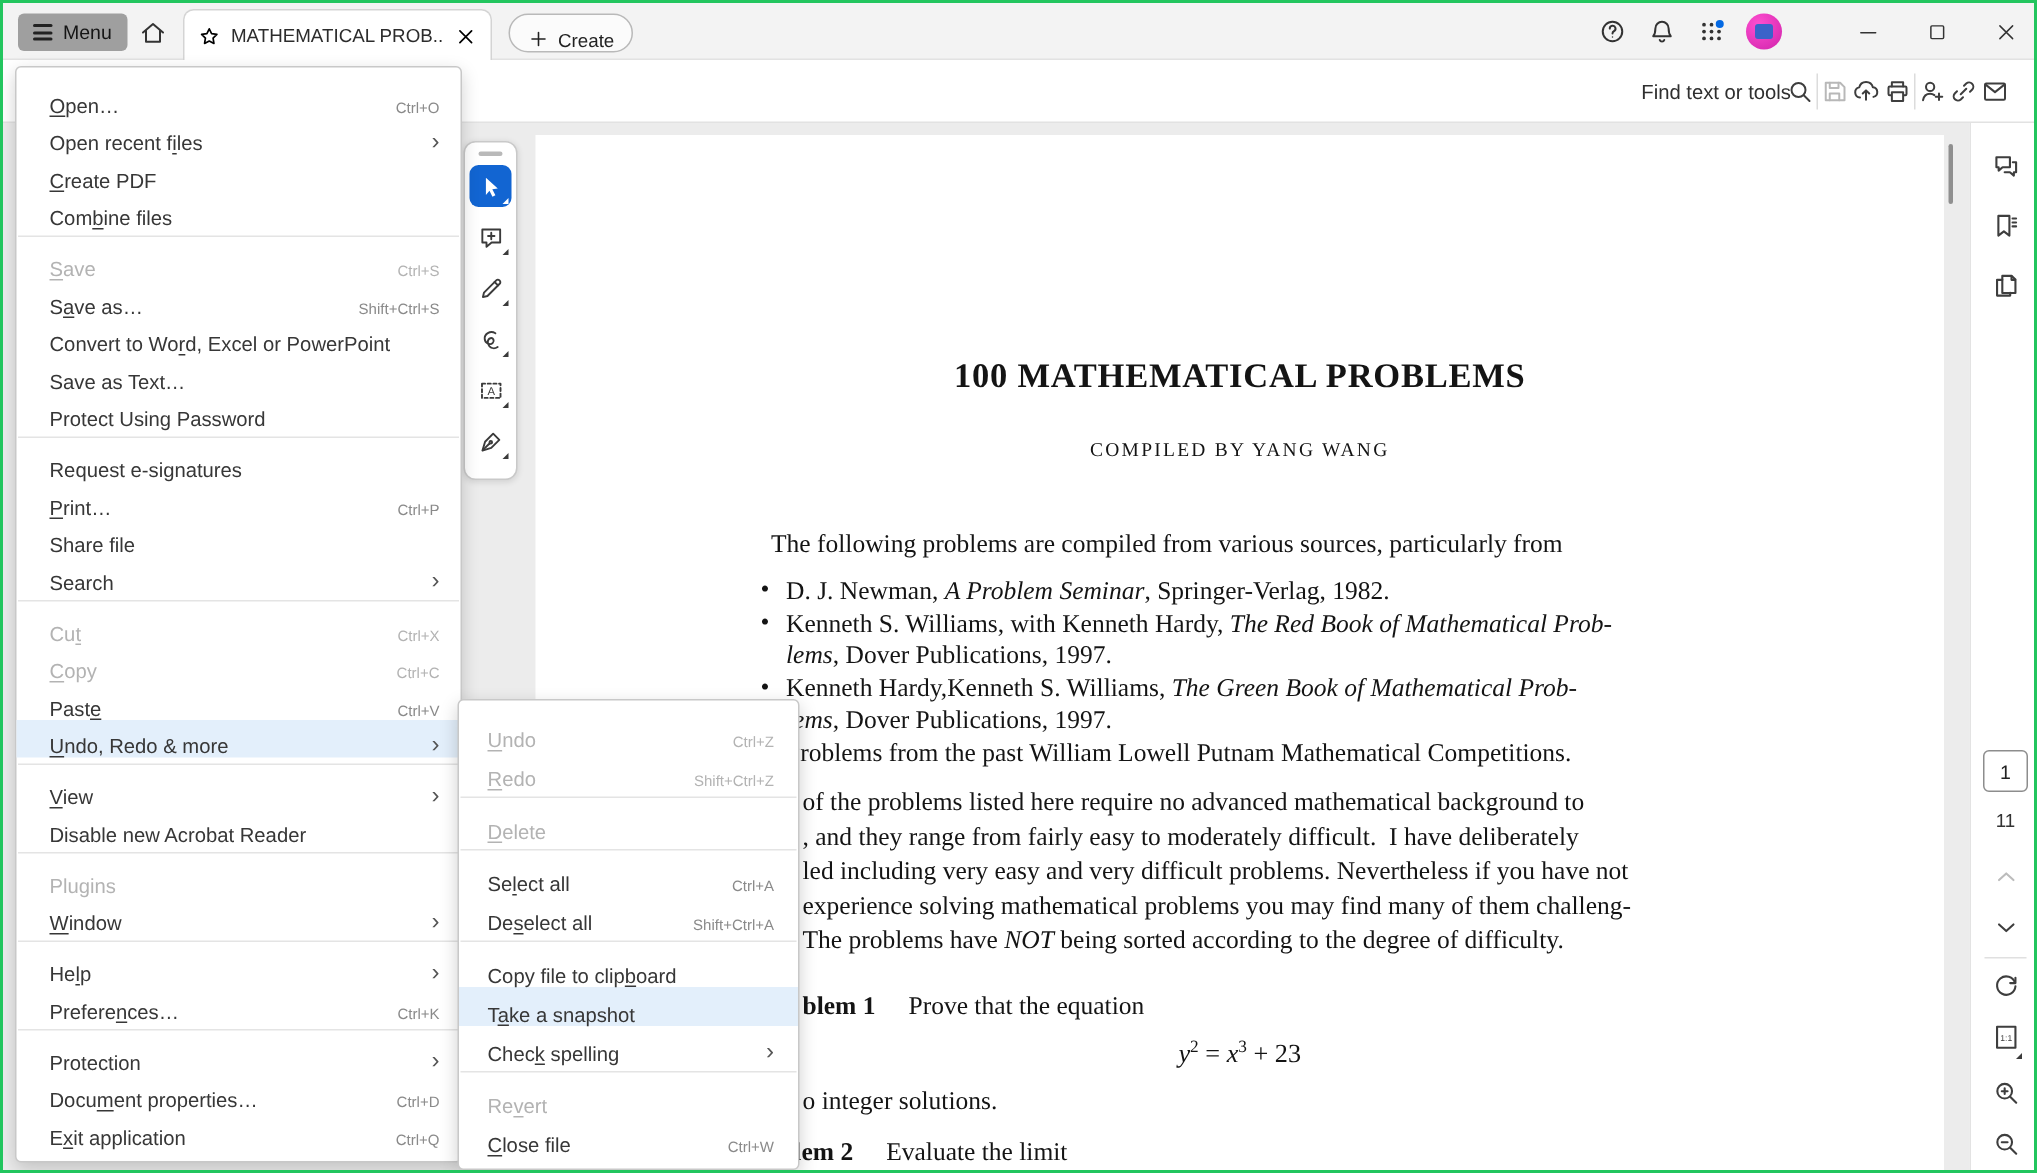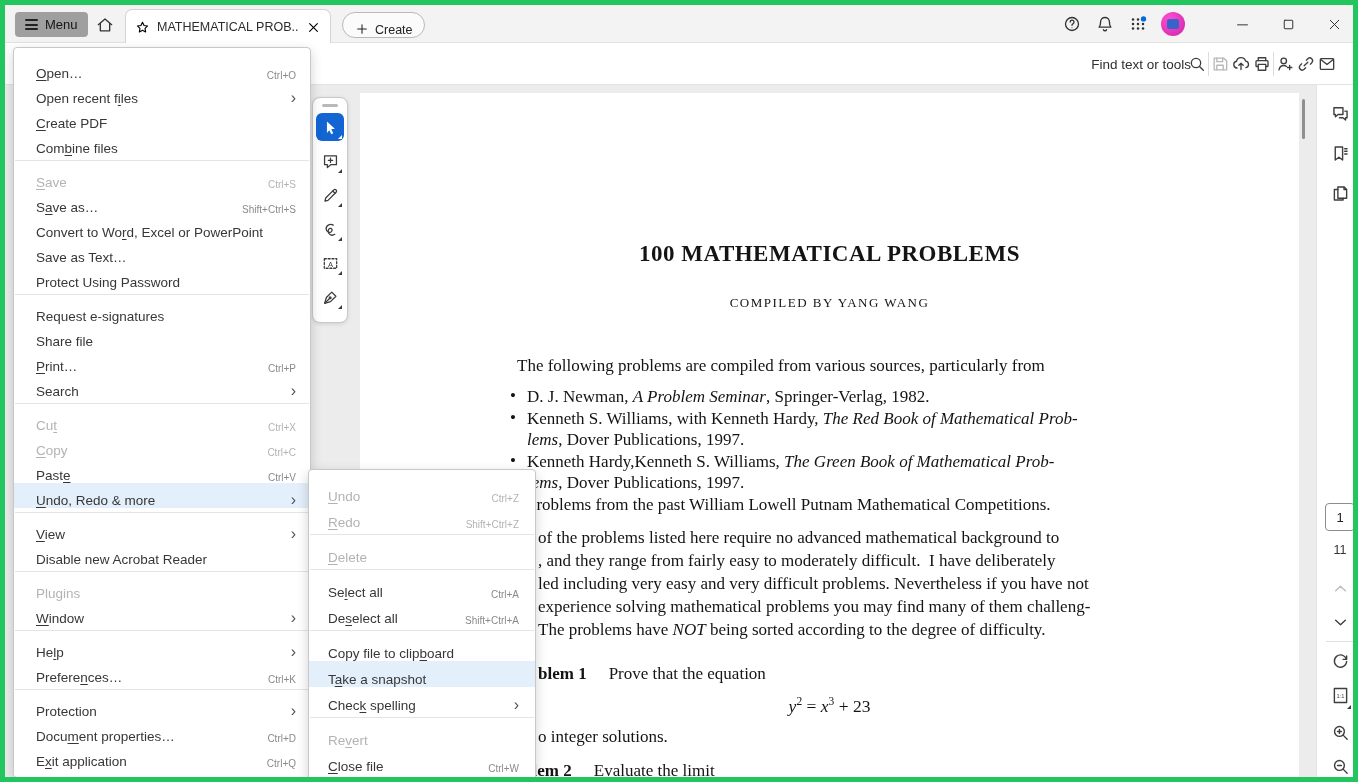--- a/index.html
+++ b/index.html
@@ -1,17 +1,17 @@
 <!DOCTYPE html>
 <html><head>
 <meta charset="utf-8">
 <style>
   *{box-sizing:border-box;margin:0;padding:0}
   html,body{width:1358px;height:782px;overflow:hidden;background:#fff}
-  .app{position:relative;width:1358px;height:782px;font-family:"Liberation Sans",sans-serif;background:#0c4a6e;border:5px solid #22c55e;overflow:hidden}
+  .app{position:relative;width:1358px;height:782px;font-family:"Liberation Sans",sans-serif;background:#0c4a6e;border:2px solid #22c55e;overflow:hidden}
   
   .titlebar{position:absolute;left:0;top:0;width:100%;height:38px;background:#f3f3f3;border-bottom:1px solid #e2e2e2}
   .mbtn{position:absolute;left:10px;top:7px;height:25px;padding:0 10px;background:#9f9f9f;border-radius:4px;display:flex;align-items:center;gap:7px;color:#151515;font-size:13px;font-weight:500;cursor:default}
   .hamb{display:inline-block;width:13px}
   .hamb i{display:block;height:2px;background:#222;margin:2.5px 0;border-radius:1px}
   .homebtn{position:absolute;left:86px;top:6px;width:27px;height:27px;display:flex;align-items:center;justify-content:center;color:#333}
   .tab{position:absolute;left:120px;top:4px;width:206px;height:35px;background:#fff;border:1px solid #d4d4d4;border-bottom:none;border-radius:7px 7px 0 0;display:flex;align-items:center;padding:0 8px;gap:6px}
   .tab .tlabel{font-size:12.5px;color:#2c2c2c;white-space:nowrap;overflow:hidden;flex:1}
   .createbtn{position:absolute;left:337px;top:7px;height:26px;padding:0 11px;border:1px solid #b9b9b9;border-radius:13px;background:#fbfbfb;display:flex;align-items:flex-end;gap:5px;font-size:12.5px;color:#222}
   .tb-right{position:absolute;right:168px;top:0;height:38px;display:flex;align-items:center;gap:13px;color:#333}
@@ -450,27 +450,27 @@
         <span class="mi-l">Save as Text…</span>
       </div>
       <div class="mi">
         <span class="mi-l">Protect Using Password</span>
       </div>
       <div class="msep"></div>
       <div class="mi">
         <span class="mi-l">Request e-signatures</span>
       </div>
       <div class="mi">
-        <span class="mi-l">Share file</span>
-      </div>
-      <div class="mi">
         <span class="mi-l"><u>P</u>rint…</span>
         <span class="mi-r">Ctrl+P</span>
       </div>
       <div class="mi">
+        <span class="mi-l">Share file</span>
+      </div>
+      <div class="mi">
         <span class="mi-l">Search</span>
         <span class="mi-r arr">›</span>
       </div>
       <div class="msep"></div>
       <div class="mi dis">
         <span class="mi-l">Cu<u>t</u></span>
         <span class="mi-r">Ctrl+X</span>
       </div>
       <div class="mi dis">
         <span class="mi-l"><u>C</u>opy</span>

